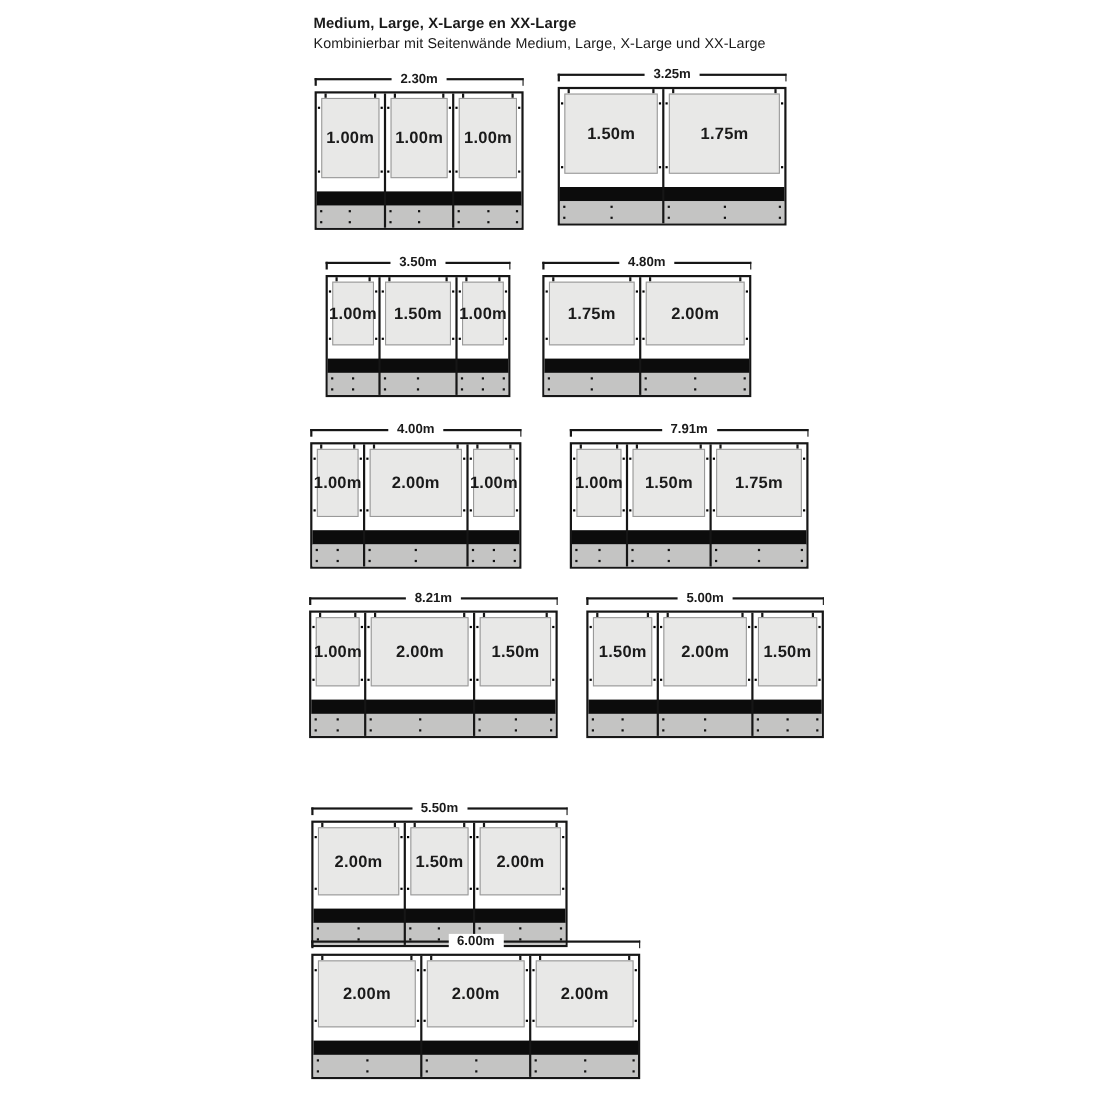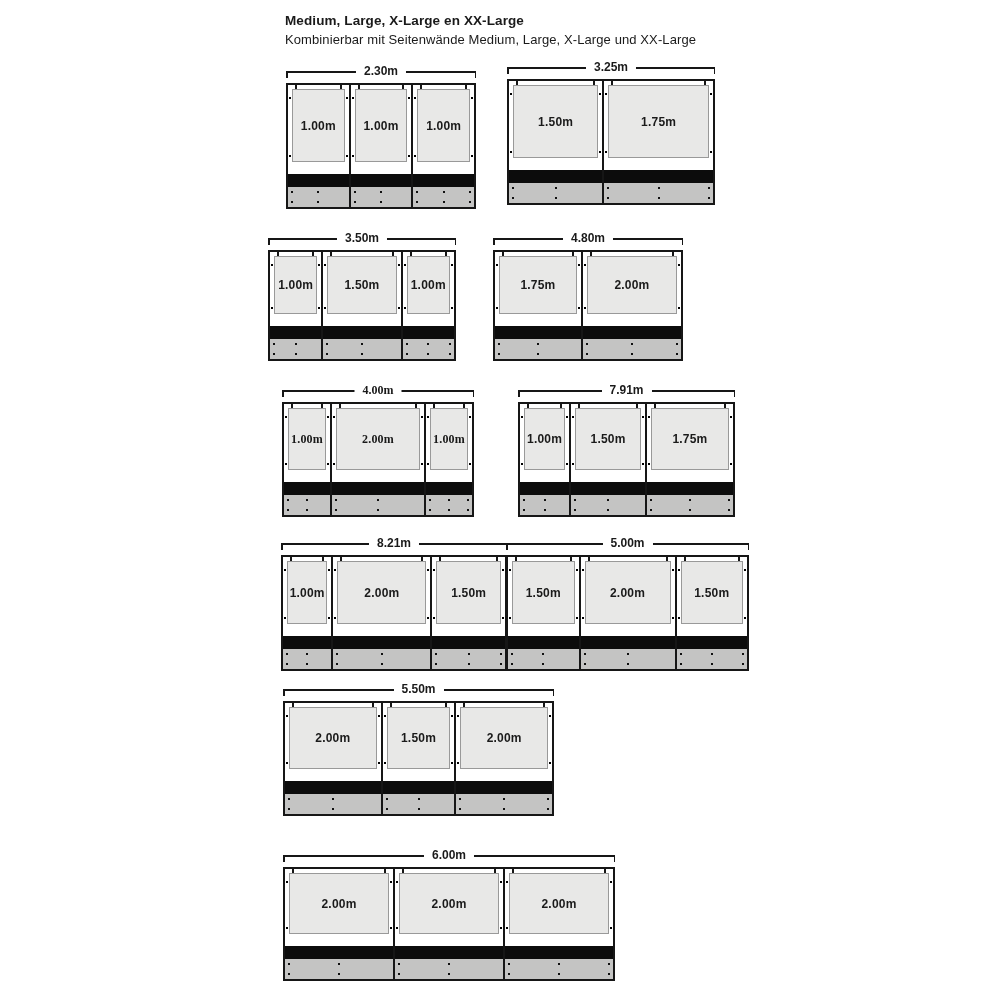--- a/index.html
+++ b/index.html
@@ -127,21 +127,21 @@
     right: 4px;
     height: calc(var(--fh, 115px) - 53px);
     box-sizing: border-box;
     background: var(--panel-fill, #e8e8e7);
     border: 1px solid var(--panel-border, #999999);
     display: flex;
     align-items: center;
     justify-content: center;
   }
   .panel-label {
-    font-size: 12px;
+    font-size: 15px;
     font-weight: 700;
     letter-spacing: 0.2px;
     white-space: nowrap;
   }
   .sdot {
     position: absolute;
     width: 2px;
     height: 2px;
     background: #000;
   }
@@ -266,21 +266,21 @@
           <div class="bdot b-left b-up"></div>
           <div class="bdot b-left b-low"></div>
           <div class="bdot b-center b-up"></div>
           <div class="bdot b-center b-low"></div>
           <div class="bdot b-right b-up"></div>
           <div class="bdot b-right b-low"></div>
         </div>
       </div>
   </div>
 
-  <div class="diagram" style="left:268px; top:233px; width:188px; --fh:111px;">
+  <div class="diagram" style="left:296px; top:233px; width:168px; --fh:111px;">
     <div class="dim">
       <span class="dim-line"></span>
       <span class="dim-label">3.50m</span>
     </div>
     <div class="frame">
         <div class="black-band"></div>
         <div class="base-band"></div>
         <div class="section" style="flex: 1 1 0px;">
           <div class="tick tick-l"></div>
           <div class="tick tick-r"></div>
@@ -367,21 +367,21 @@
           <div class="bdot b-left b-up"></div>
           <div class="bdot b-left b-low"></div>
           <div class="bdot b-center b-up"></div>
           <div class="bdot b-center b-low"></div>
           <div class="bdot b-right b-up"></div>
           <div class="bdot b-right b-low"></div>
         </div>
       </div>
   </div>
 
-  <div class="diagram" style="left:282px; top:385px; width:192px;font-family:Liberation Serif, serif; --fh:115px;">
+  <div class="diagram" style="left:282px; top:385px; width:192px; --fh:115px;">
     <div class="dim">
       <span class="dim-line"></span>
       <span class="dim-label">4.00m</span>
     </div>
     <div class="frame">
         <div class="black-band"></div>
         <div class="base-band"></div>
         <div class="section" style="flex: 1 1 0px;">
           <div class="tick tick-l"></div>
           <div class="tick tick-r"></div>
@@ -541,21 +541,21 @@
           <div class="bdot b-left b-up"></div>
           <div class="bdot b-left b-low"></div>
           <div class="bdot b-center b-up"></div>
           <div class="bdot b-center b-low"></div>
           <div class="bdot b-right b-up"></div>
           <div class="bdot b-right b-low"></div>
         </div>
       </div>
   </div>
 
-  <div class="diagram" style="left:506px; top:538px; width:243px; --fh:116px;">
+  <div class="diagram" style="left:533px; top:538px; width:216px; --fh:116px;">
     <div class="dim">
       <span class="dim-line"></span>
       <span class="dim-label">5.00m</span>
     </div>
     <div class="frame">
         <div class="black-band"></div>
         <div class="base-band"></div>
         <div class="section" style="flex: 1.5 1 0px;">
           <div class="tick tick-l"></div>
           <div class="tick tick-r"></div>
@@ -599,21 +599,21 @@
           <div class="bdot b-left b-up"></div>
           <div class="bdot b-left b-low"></div>
           <div class="bdot b-center b-up"></div>
           <div class="bdot b-center b-low"></div>
           <div class="bdot b-right b-up"></div>
           <div class="bdot b-right b-low"></div>
         </div>
       </div>
   </div>
 
-  <div class="diagram" style="left:283px; top:684px; width:271px; --fh:115px;">
+  <div class="diagram" style="left:283px; top:729px; width:233px; --fh:115px;">
     <div class="dim">
       <span class="dim-line"></span>
       <span class="dim-label">5.50m</span>
     </div>
     <div class="frame">
         <div class="black-band"></div>
         <div class="base-band"></div>
         <div class="section" style="flex: 2 1 0px;">
           <div class="tick tick-l"></div>
           <div class="tick tick-r"></div>
@@ -657,21 +657,21 @@
           <div class="bdot b-left b-up"></div>
           <div class="bdot b-left b-low"></div>
           <div class="bdot b-center b-up"></div>
           <div class="bdot b-center b-low"></div>
           <div class="bdot b-right b-up"></div>
           <div class="bdot b-right b-low"></div>
         </div>
       </div>
   </div>
 
-  <div class="diagram" style="left:283px; top:850px; width:332px; --fh:114px;">
+  <div class="diagram" style="left:283px; top:850px; width:299px; --fh:114px;">
     <div class="dim">
       <span class="dim-line"></span>
       <span class="dim-label">6.00m</span>
     </div>
     <div class="frame">
         <div class="black-band"></div>
         <div class="base-band"></div>
         <div class="section" style="flex: 2 1 0px;">
           <div class="tick tick-l"></div>
           <div class="tick tick-r"></div>

